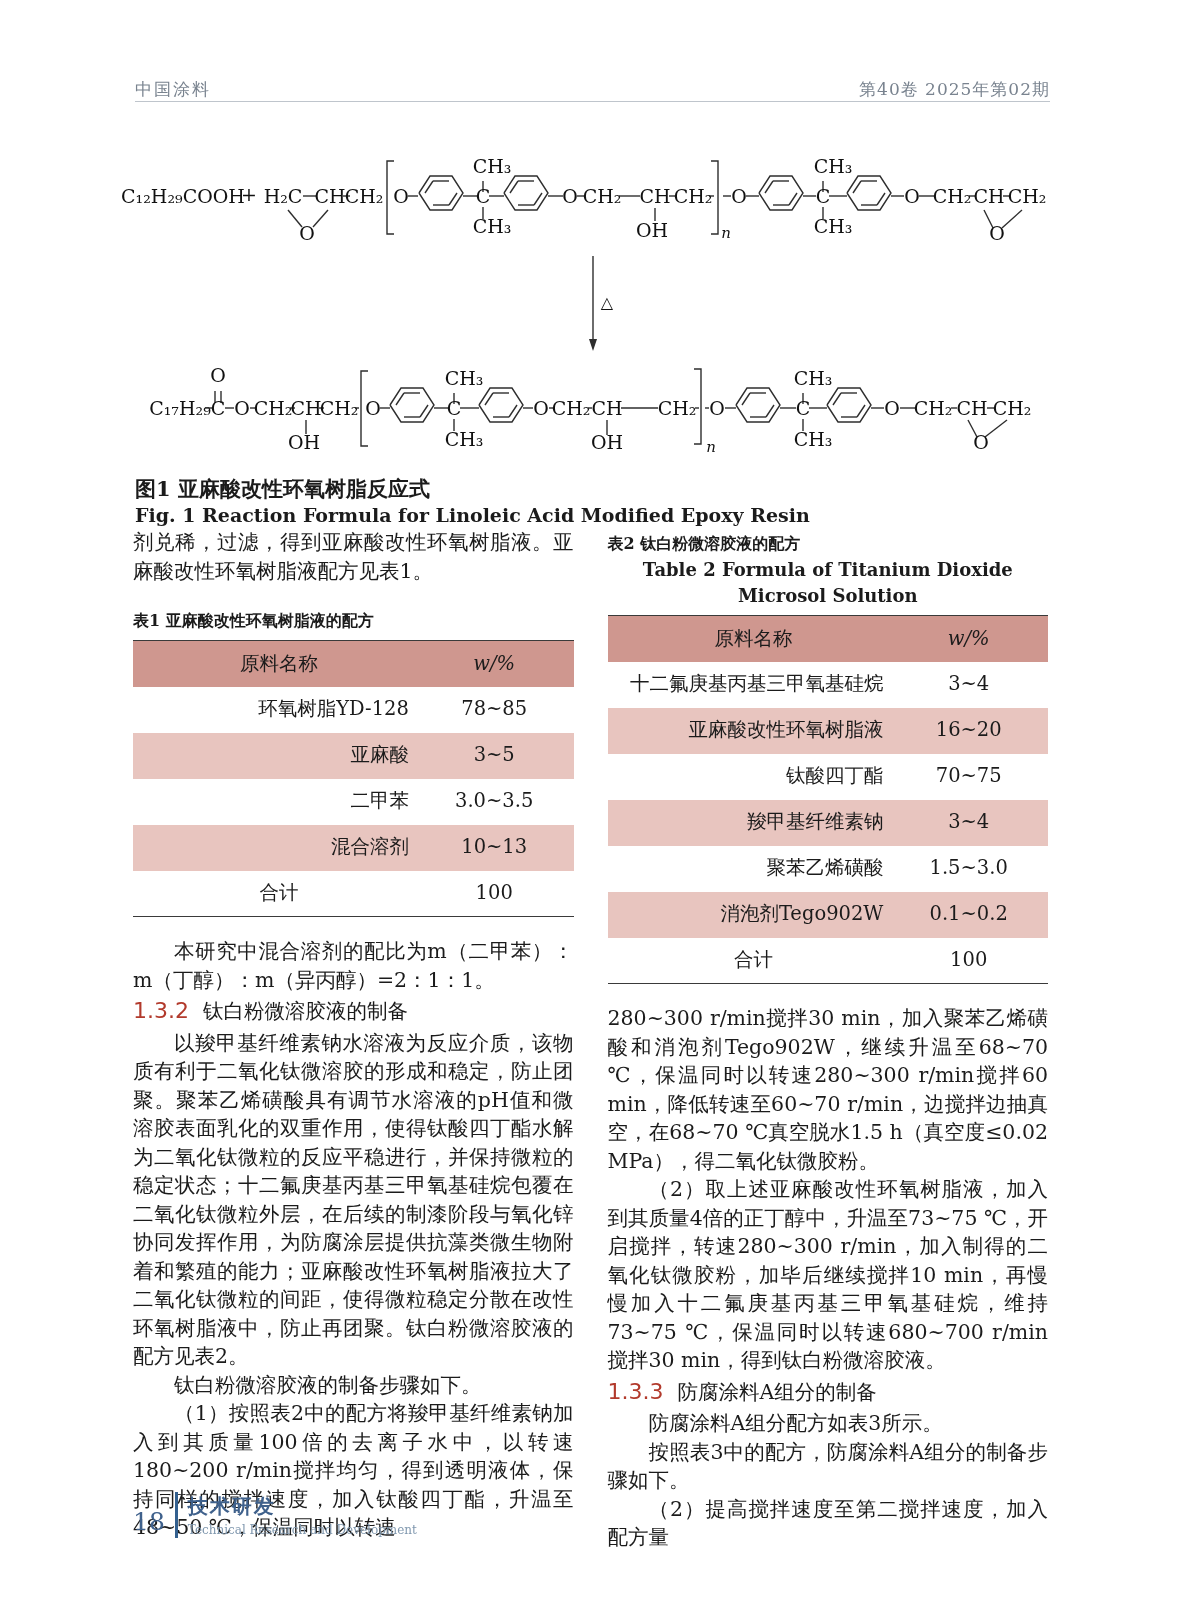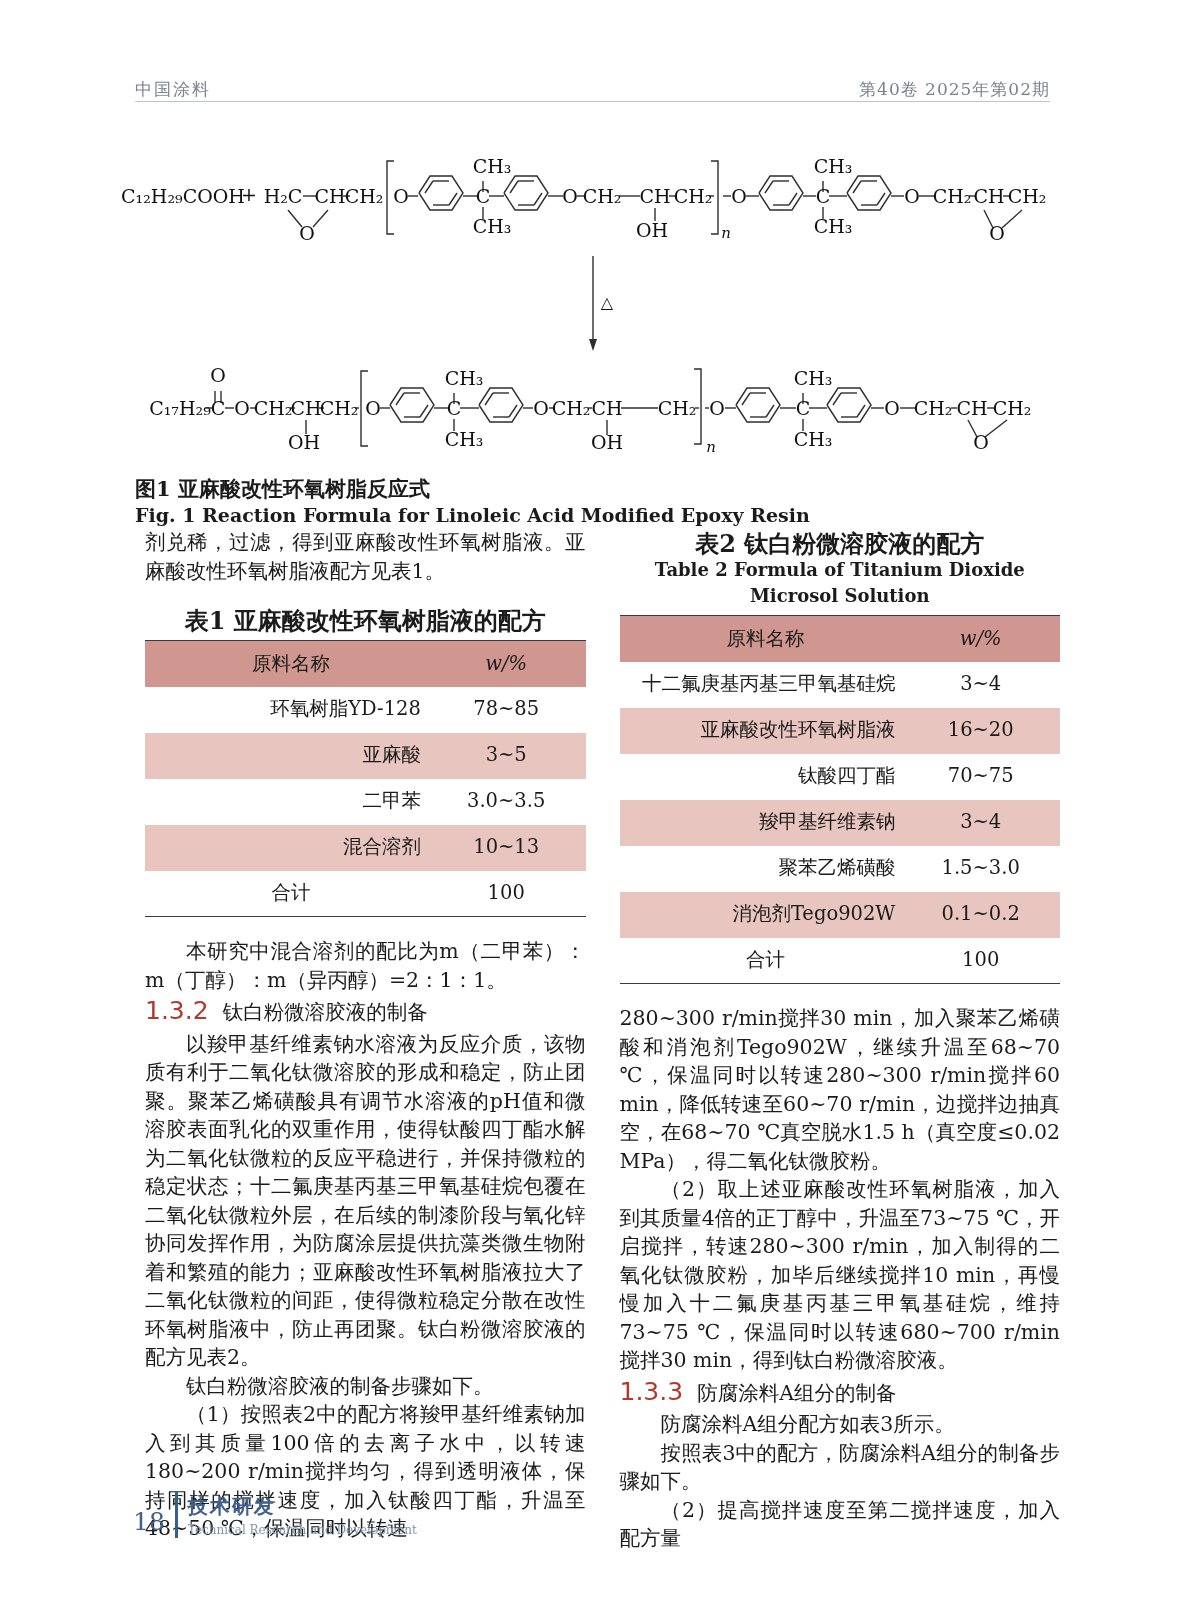--- a/index.html
+++ b/index.html
@@ -19,32 +19,32 @@
 
   .scheme{position:absolute;left:120px;top:128px;width:950px;height:335px}
   .scheme text{font-family:"DejaVu Serif","Liberation Serif",serif;fill:#111}
   .scheme line,.scheme path,.scheme polyline{stroke:#2e2e2e;stroke-width:1.4;fill:none}
   .scheme polygon{fill:#2e2e2e;stroke:none}
 
   .figcap{position:absolute;left:135px;top:476px;width:915px;text-align:left;line-height:26px}
   .figcap .cn{font-size:21px;font-weight:bold}
   .figcap .en{font-size:19px;font-weight:bold}
 
-  .cols{position:absolute;left:145px;top:528px;width:915px;display:flex;gap:34px}
+  .cols{position:absolute;left:133px;top:528px;width:915px;display:flex;gap:34px}
   .col{flex:1;min-width:0;font-size:20.5px;line-height:28.5px;text-align:justify}
   .col p{margin:0}
   .ind{text-indent:2em}
 
   .sec-head{margin:3px 0;font-size:20.5px}
   .sec-num{color:var(--secnum);font-family:"DejaVu Sans","Liberation Sans",sans-serif;
-           font-size:25px;margin-right:14px}
+           font-size:22px;margin-right:14px}
 
   .tbl-block{margin:22px 0 20px}
   .t2 .tbl-block{margin-top:2px}
-  .tbl-title-cn{text-align:center;font-weight:bold;font-size:24px;line-height:27px}
+  .tbl-title-cn{text-align:left;font-weight:bold;font-size:16px;line-height:27px}
   .tbl-title-en{text-align:center;font-weight:bold;font-size:18px;line-height:26px;text-align:center}
   table{width:100%;border-collapse:collapse;margin-top:6px;
         border-top:1.6px solid #3a3a3a;border-bottom:1.6px solid #3a3a3a}
   th,td{font-weight:normal;font-size:19.5px;height:46px;padding:0 6px}
   thead tr{background:var(--th-bg)}
   tbody tr.stripe{background:var(--stripe)}
   th.c1,td.c1{width:64%;text-align:right;padding-left:16px}
   th.c1{text-align:center}
   th.c2,td.c2{width:36%;text-align:center}
   td.center{text-align:center}

